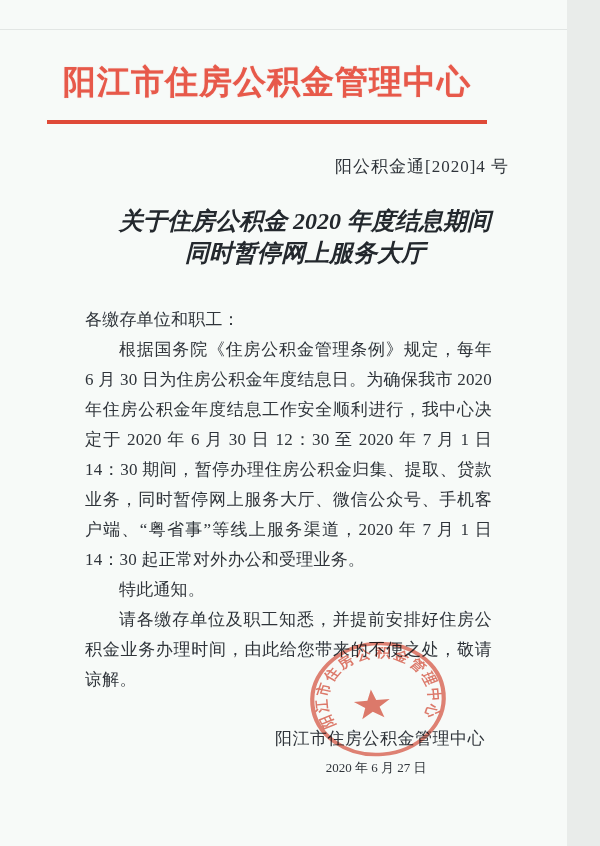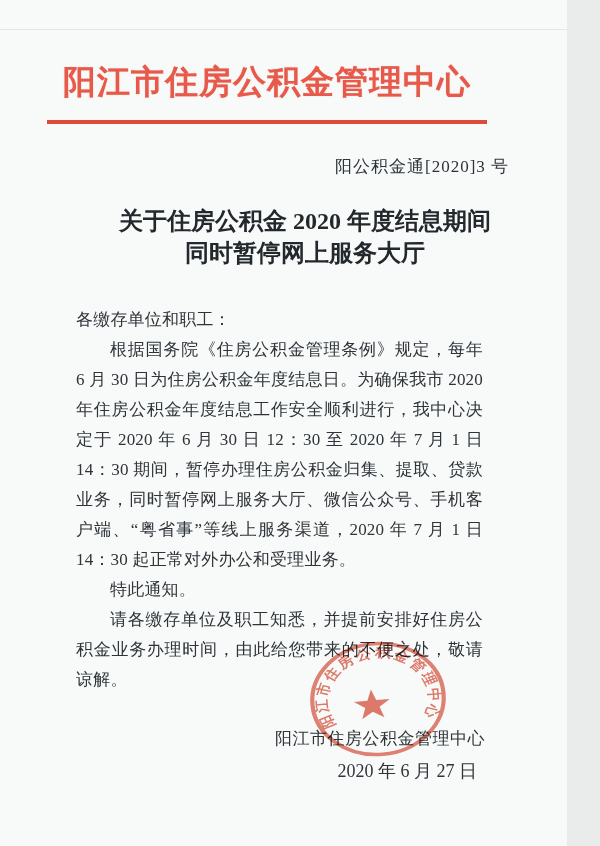--- a/index.html
+++ b/index.html
@@ -44,39 +44,40 @@
     position:absolute;top:155px;left:335px;
     font-size:17px;color:var(--body-text);
     letter-spacing:1px;white-space:nowrap;
   }
   .notice-title{
     position:absolute;top:205px;left:105px;width:400px;
     text-align:center;
     font-size:24px;font-weight:bold;
     line-height:32px;
     color:#23282d;
+    font-style:italic;
   }
   .body-block{
-    position:absolute;top:305px;left:76px;width:407px;
+    position:absolute;top:305px;left:85px;width:407px;
     font-size:17px;line-height:30px;
     color:var(--body-text);
     text-align:justify;
     letter-spacing:0.2px;
   }
   .body-block p{margin:0;}
   .body-block p.indent{text-indent:2em;}
   .sig-org{
     position:absolute;top:727px;left:275px;
     font-size:17px;color:var(--body-text);
     letter-spacing:0.5px;white-space:nowrap;
   }
   .sig-date{
     position:absolute;top:759px;left:275px;width:202px;
-    text-align:right;
-    font-size:18px;color:var(--body-text);
+    text-align:center;
+    font-size:13px;color:var(--body-text);
     white-space:nowrap;
   }
   .seal{
     position:absolute;top:640px;left:308px;
     width:140px;height:118px;
     transform:rotate(-5deg);
     mix-blend-mode:multiply;
     opacity:.88;
   }
   .seal-ring{fill:none;stroke:var(--seal-red);stroke-width:6;opacity:.85;}
@@ -93,21 +94,21 @@
 <body>
 
 <div class="page">
 
   <div class="scan-line"></div>
 
   <div class="org-header">阳江市住房公积金管理中心</div>
 
   <div class="red-rule"></div>
 
-  <div class="doc-number">阳公积金通[2020]3 号</div>
+  <div class="doc-number">阳公积金通[2020]4 号</div>
 
   <div class="notice-title">
     <div>关于住房公积金 2020 年度结息期间</div>
     <div>同时暂停网上服务大厅</div>
   </div>
 
   <div class="body-block">
     <p>各缴存单位和职工：</p>
     <p class="indent">根据国务院《住房公积金管理条例》规定，每年 6 月 30 日为住房公积金年度结息日。为确保我市 2020 年住房公积金年度结息工作安全顺利进行，我中心决定于 2020 年 6 月 30 日 12：30 至 2020 年 7 月 1 日 14：30 期间，暂停办理住房公积金归集、提取、贷款业务，同时暂停网上服务大厅、微信公众号、手机客户端、“粤省事”等线上服务渠道，2020 年 7 月 1 日 14：30 起正常对外办公和受理业务。</p>
     <p class="indent">特此通知。</p>

